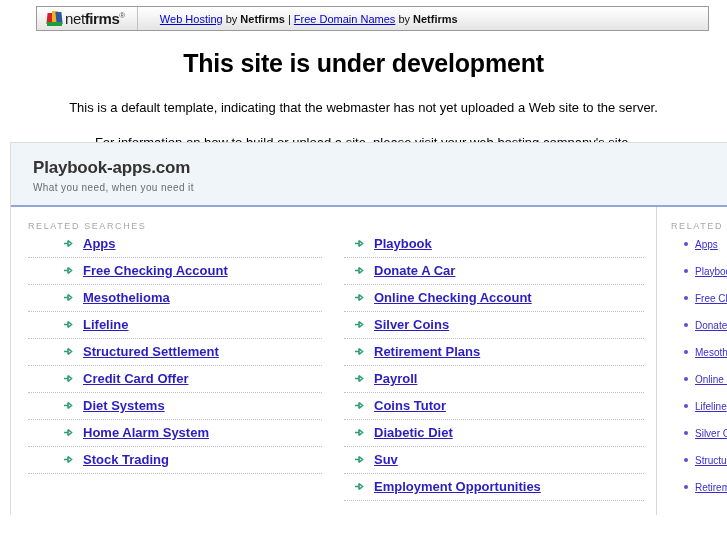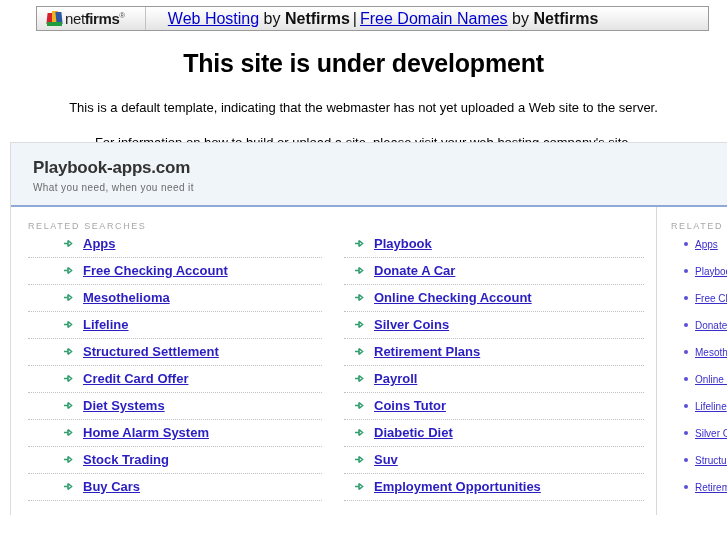--- a/index.html
+++ b/index.html
@@ -25,21 +25,21 @@
     height: 25px;
     border: 1px solid #9a9a9a;
     background: linear-gradient(to bottom, #ffffff 0%, #f4f4f4 45%, #e4e4e4 100%);
     display: flex;
     align-items: center;
     box-sizing: border-box;
   }
   .nf-logo {
     display: flex;
     align-items: center;
-    padding: 0 20px 0 10px;
+    padding: 0 12px 0 10px;
     height: 100%;
     border-right: 1px solid #c2c2c2;
   }
   .nf-logo-mark {
     width: 16px;
     height: 15px;
     margin-right: 2px;
     position: relative;
     flex: none;
   }
@@ -77,21 +77,21 @@
     white-space: nowrap;
   }
   .nf-wordmark b { font-weight: bold; }
   .nf-wordmark span.light { font-weight: normal; }
   .nf-tm {
     font-size: 8px;
     vertical-align: super;
     color: #555;
   }
   .nf-links {
-    font-size: 16px;
+    font-size: 11px;
     padding-left: 22px;
     white-space: nowrap;
     color: #111;
   }
   .nf-links a {
     color: #0000cc;
     text-decoration: underline;
   }
   .nf-links b { font-weight: bold; }
   .nf-sep { padding: 0 3px; }
@@ -345,28 +345,20 @@
             <a href="#">Home Alarm System</a>
           </div>
           <div class="link-row">
             <span class="arrow-bullet">
                 <svg width="11" height="11" viewBox="0 0 11 11">
                   <path d="M1 5.5 L5 5.5 M5 2.5 L8.5 5.5 L5 8.5 M5 2.5 L5 8.5" stroke="#2f9e6e" stroke-width="1.6" fill="none"></path>
                 </svg>
               </span>
             <a href="#">Stock Trading</a>
           </div>
-          <div class="link-row">
-            <span class="arrow-bullet">
-                <svg width="11" height="11" viewBox="0 0 11 11">
-                  <path d="M1 5.5 L5 5.5 M5 2.5 L8.5 5.5 L5 8.5 M5 2.5 L5 8.5" stroke="#2f9e6e" stroke-width="1.6" fill="none"></path>
-                </svg>
-              </span>
-            <a href="#">Buy Cars</a>
-          </div>
         </div>
 
         <div class="link-col right">
           <div class="link-row">
             <span class="arrow-bullet">
                 <svg width="11" height="11" viewBox="0 0 11 11">
                   <path d="M1 5.5 L5 5.5 M5 2.5 L8.5 5.5 L5 8.5 M5 2.5 L5 8.5" stroke="#2f9e6e" stroke-width="1.6" fill="none"></path>
                 </svg>
               </span>
             <a href="#">Playbook</a>

